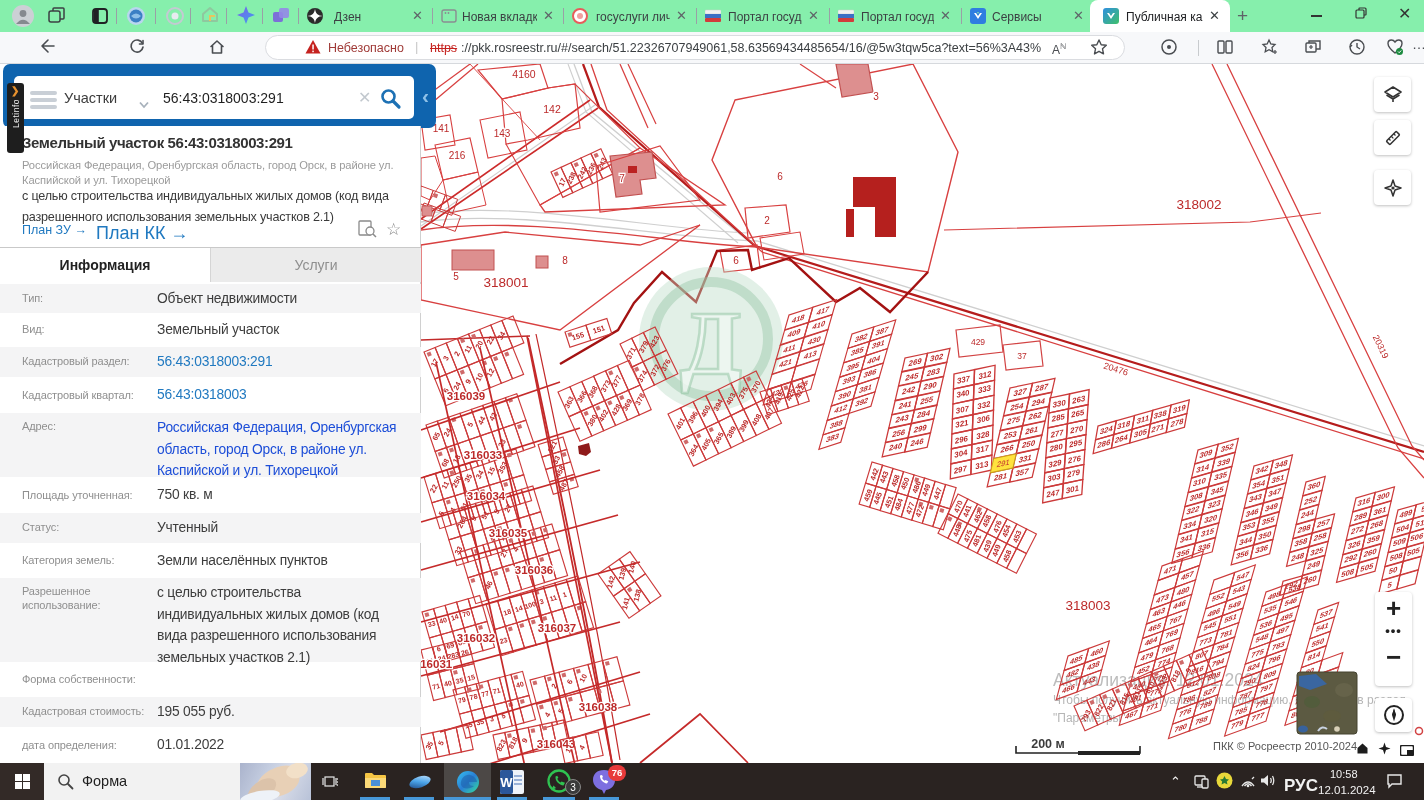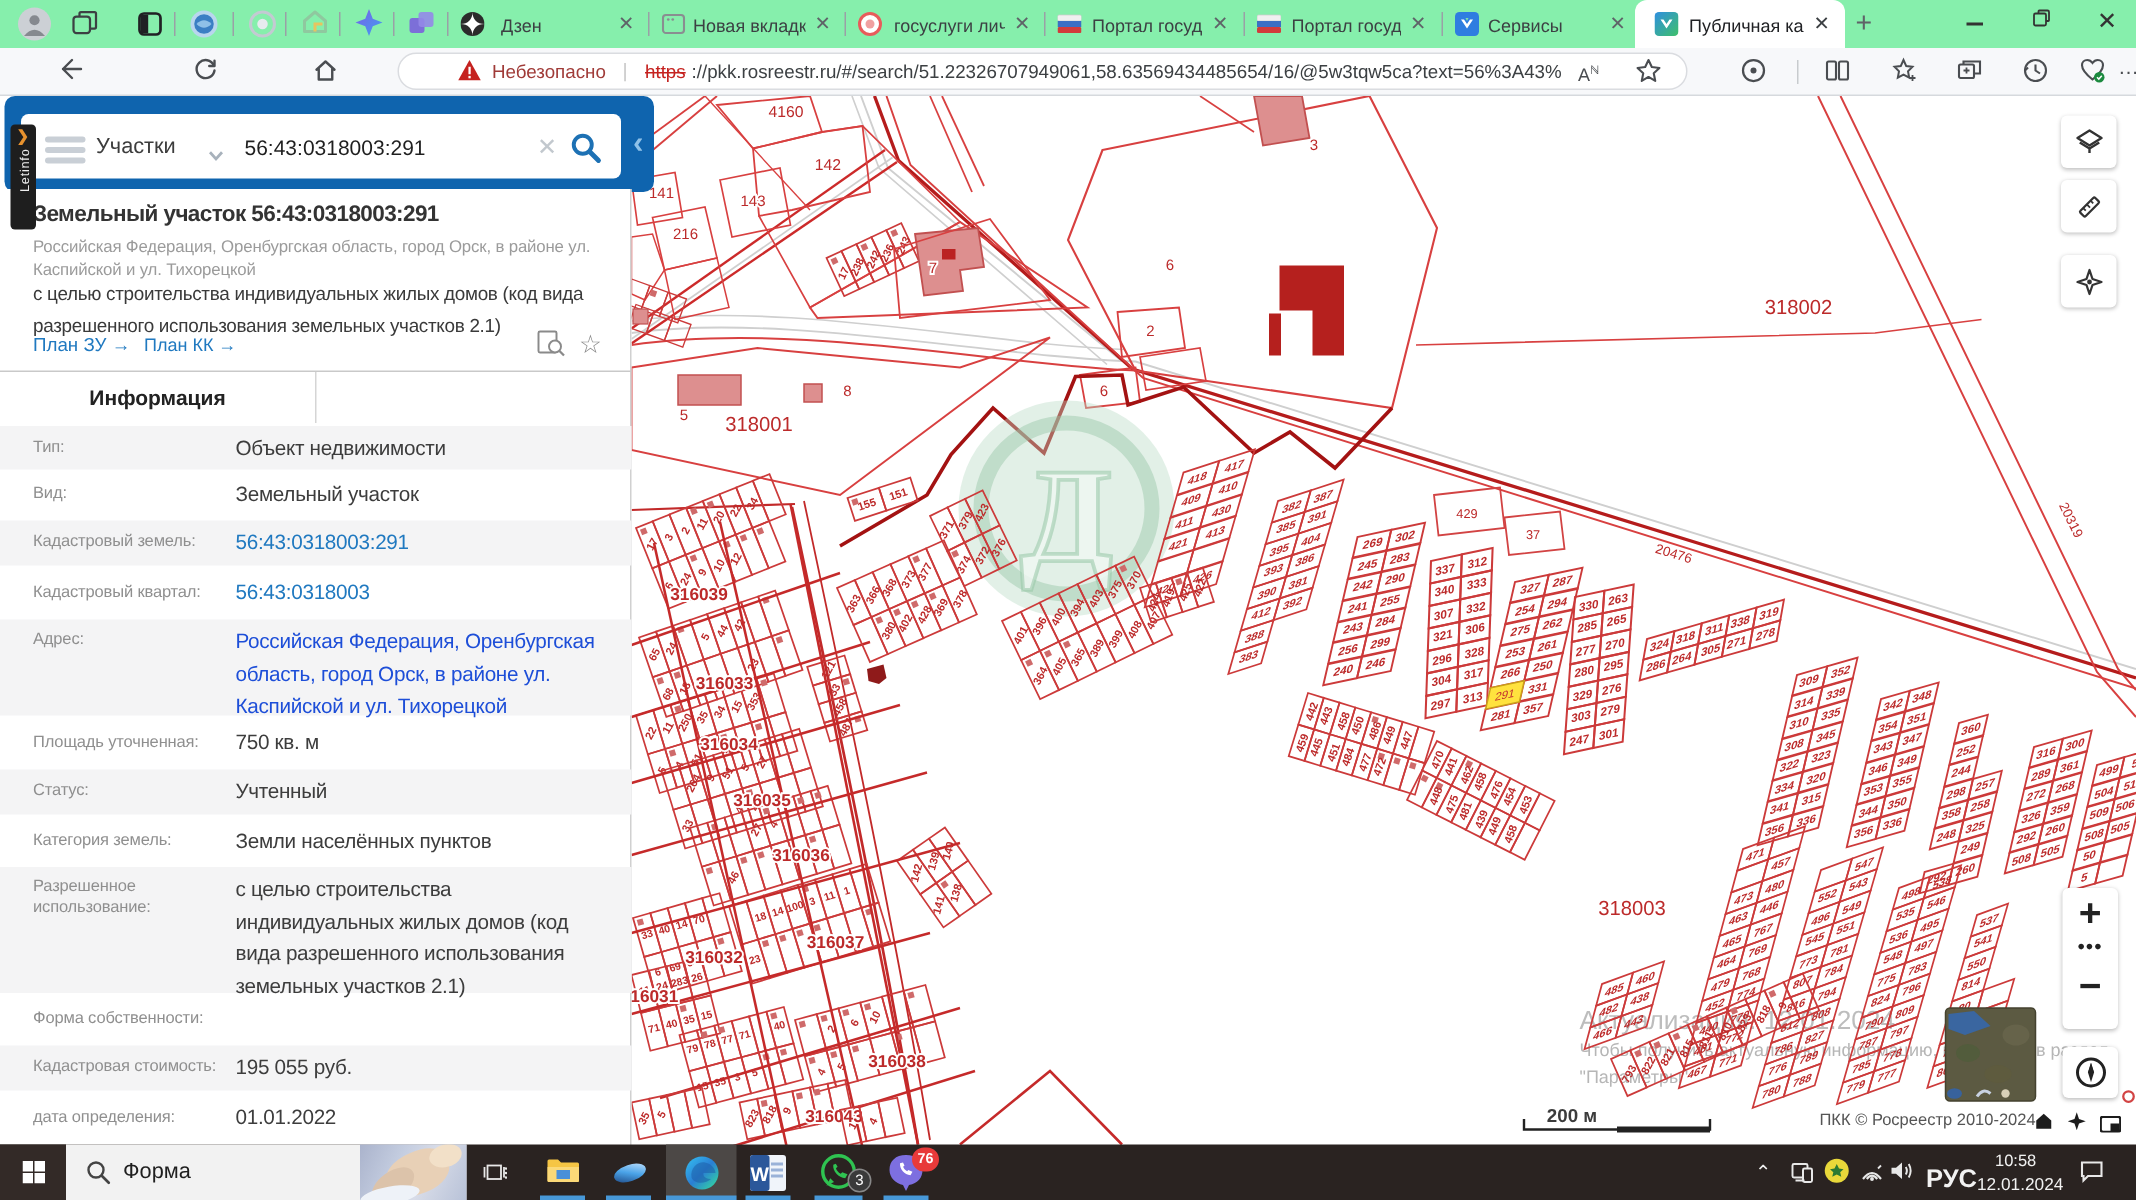--- a/index.html
+++ b/index.html
@@ -1394,37 +1394,38 @@
 </div>
 <div class="abs" style="left:7px;top:83px;width:17px;height:70px;background:#1e1e1e;border-radius:3px;z-index:5">
     <div style="position:absolute;left:4px;top:2px;color:#e8922e;font-size:10px;font-weight:bold">❯</div>
     <div style="position:absolute;left:3.5px;top:16px;color:#eee;font-size:8.5px;writing-mode:vertical-rl;transform:rotate(180deg);letter-spacing:0.5px">Letinfo</div>
   </div>
 <div id="panel">
 <div class="abs" style="left:22px;top:8px;width:400px;font-size:15px;letter-spacing:-0.4px;font-weight:bold;color:#333">Земельный участок 56:43:0318003:291</div>
 <div class="abs" style="left:22px;top:32px;width:405px;font-size:11.2px;letter-spacing:-0.1px;color:#9b9b9b;line-height:15px;white-space:nowrap">Российская Федерация, Оренбургская область, город Орск, в районе ул.<br>Каспийской и ул. Тихорецкой</div>
 <div class="abs" style="left:22px;top:60px;width:405px;font-size:12.6px;letter-spacing:-0.2px;color:#3a3a3a;line-height:20.5px;white-space:nowrap">с целью строительства индивидуальных жилых домов (код вида<br>разрешенного использования земельных участков 2.1)</div>
 <div class="abs" style="left:22px;top:97px;font-size:12.5px;color:#2079c0">План ЗУ →</div>
-<div class="abs" style="left:96px;top:97px;font-size:12px;color:#2079c0">План КК →</div>
+<div class="abs" style="left:96px;top:97px;font-size:18px;color:#2079c0">План КК →</div>
 <div class="abs" style="left:358px;top:94px"><svg width="20" height="18" viewBox="0 0 20 18" style="">
         <rect x="1" y="1" width="12" height="14" rx="1" fill="none" stroke="#8a8a8a" stroke-width="1.3"></rect>
         <circle cx="12" cy="11" r="4" fill="#fff" stroke="#8a8a8a" stroke-width="1.3"></circle>
         <path d="M15 14 L18 17" stroke="#8a8a8a" stroke-width="1.5"></path>
       </svg></div>
 <div class="abs" style="left:386px;top:93px;font-size:17px;color:#8a8a8a">☆</div>
 <div class="abs" style="left:0;top:121px;width:421px;height:34px;border-top:1px solid #c9c9c9">
       <div style="position:absolute;left:0;top:0;width:211px;height:34px;background:#fff;border-right:1px solid #d5d5d5;text-align:center;line-height:34px;font-size:14px;font-weight:bold;color:#222">Информация</div>
+      <div style="position:absolute;left:211px;top:0;width:210px;height:34px;background:#ebebeb;text-align:center;line-height:34px;font-size:14px;color:#8f8f8f">Услуги</div>
     </div>
 <div class="grayrow" style="top:158px;height:29px"></div>
 <div class="rowlbl" style="top:165px;width:132px">Тип:</div>
 <div class="rowval" style="top:162px;width:256px;color:#3d3d3d">Объект недвижимости</div>
 <div class="rowlbl" style="top:196px;width:132px">Вид:</div>
 <div class="rowval" style="top:193px;width:256px;color:#3d3d3d">Земельный участок</div>
 <div class="grayrow" style="top:221px;height:30px"></div>
-<div class="rowlbl" style="top:228px;width:132px">Кадастровый земель:</div>
+<div class="rowlbl" style="top:228px;width:132px">Кадастровый раздел:</div>
 <div class="rowval" style="top:225px;width:256px;color:#2079c0">56:43:0318003:291</div>
 <div class="rowlbl" style="top:262px;width:132px">Кадастровый квартал:</div>
 <div class="rowval" style="top:258px;width:256px;color:#2079c0">56:43:0318003</div>
 <div class="grayrow" style="top:287px;height:64px"></div>
 <div class="rowlbl" style="top:293px;width:132px">Адрес:</div>
 <div class="rowval" style="top:291px;width:256px;color:#1d4ed8">Российская Федерация, Оренбургская<br>область, город Орск, в районе ул.<br>Каспийской и ул. Тихорецкой</div>
 <div class="rowlbl" style="top:362px;width:132px">Площадь уточненная:</div>
 <div class="rowval" style="top:358px;width:256px;color:#3d3d3d">750 кв. м</div>
 <div class="grayrow" style="top:387px;height:30px"></div>
 <div class="rowlbl" style="top:394px;width:132px">Статус:</div>

